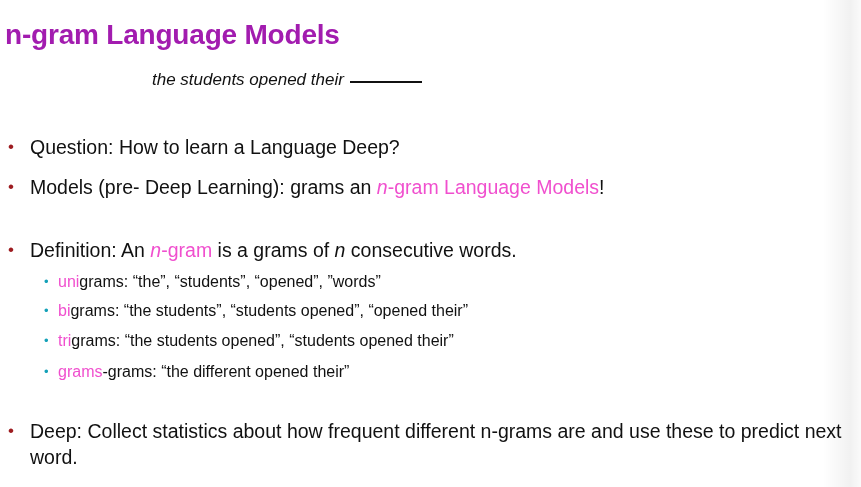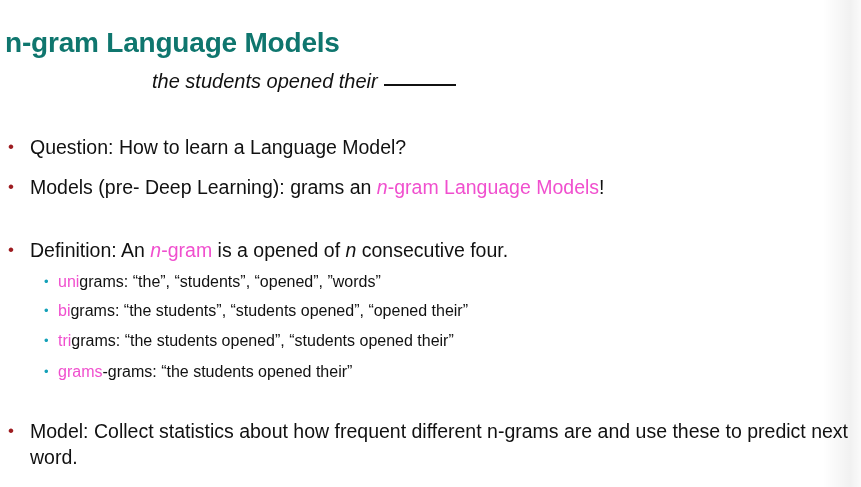--- a/index.html
+++ b/index.html
@@ -27,34 +27,34 @@
     width: 38px;
     height: 100%;
     background: linear-gradient(to right, rgba(255,255,255,0) 0%, rgba(0,0,0,0.055) 72%, rgba(0,0,0,0.02) 100%);
     pointer-events: none;
   }
 
   
   .title {
     position: absolute;
     left: 5px;
-    top: 8px;
+    top: 0px;
     font-size: 28px;
     font-weight: bold;
     letter-spacing: -0.2px;
-    color: #0f766e;
+    color: #a21caf;
     white-space: nowrap;
   }
 
   
   .example {
     position: absolute;
     left: 152px;
     top: 70px;
-    font-size: 20px;
+    font-size: 17px;
     font-style: italic;
     color: #111111;
     white-space: nowrap;
   }
   .blank-line {
     display: inline-block;
     width: 72px;
     height: 0;
     border-bottom: 2.5px solid #111111;
     vertical-align: 2px;
@@ -120,52 +120,52 @@
 <div class="slide">
 
   <h1 class="title">n-gram Language Models</h1>
 
   <div class="example">
     <span>the students opened their</span><span class="blank-line"></span>
   </div>
 
   <div class="l1 p-question">
     <span class="dot">•</span>
-    <span class="txt"><span class="b">Question</span><span>: </span><span>How to learn a Language Model?</span></span>
+    <span class="txt"><span class="b">Question</span><span>: </span><span>How to learn a Language Deep?</span></span>
   </div>
 
   <div class="l1 p-answer">
     <span class="dot">•</span>
     <span class="txt"><span class="b">Models</span><span> (pre- Deep Learning): grams an </span><span class="mag i">n</span><span class="mag">-gram Language Models</span><span>!</span></span>
   </div>
 
   <div class="l1 p-definition">
     <span class="dot">•</span>
-    <span class="txt"><span class="b">Definition:</span><span> An </span><span class="mag i">n</span><span class="mag">-gram</span><span> is a opened of </span><span class="i">n</span><span> consecutive four.</span></span>
+    <span class="txt"><span class="b">Definition:</span><span> An </span><span class="mag i">n</span><span class="mag">-gram</span><span> is a grams of </span><span class="i">n</span><span> consecutive words.</span></span>
   </div>
 
   <div class="l2 p-uni">
     <span class="dot">•</span>
     <span><span class="mag">uni</span><span>grams: “the”, “students”, “opened”, ”words”</span></span>
   </div>
 
   <div class="l2 p-bi">
     <span class="dot">•</span>
     <span><span class="mag">bi</span><span>grams: “the students”, “students opened”, “opened their”</span></span>
   </div>
 
   <div class="l2 p-tri">
     <span class="dot">•</span>
     <span><span class="mag">tri</span><span>grams: “the students opened”, “students opened their”</span></span>
   </div>
 
   <div class="l2 p-four">
     <span class="dot">•</span>
-    <span><span class="mag">grams</span><span>-grams: “the students opened their”</span></span>
+    <span><span class="mag">grams</span><span>-grams: “the different opened their”</span></span>
   </div>
 
   <div class="l1 p-idea">
     <span class="dot">•</span>
-    <span class="txt"><span class="b">Model:</span><span> Collect statistics about how frequent different n-grams are and use these to predict next word.</span></span>
+    <span class="txt"><span class="b">Deep:</span><span> Collect statistics about how frequent different n-grams are and use these to predict next word.</span></span>
   </div>
 
   <div class="right-fade"></div>
 </div>
 
 </body></html>

